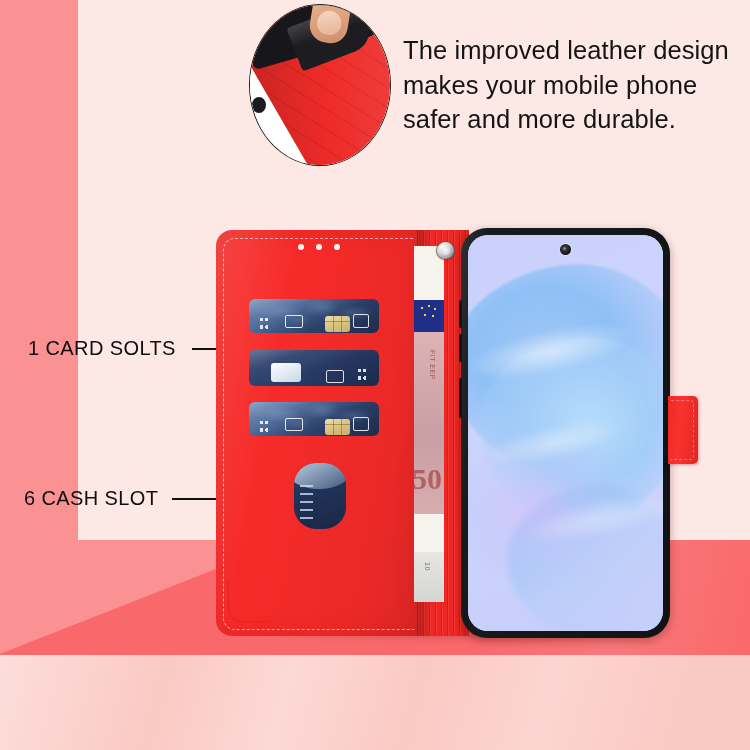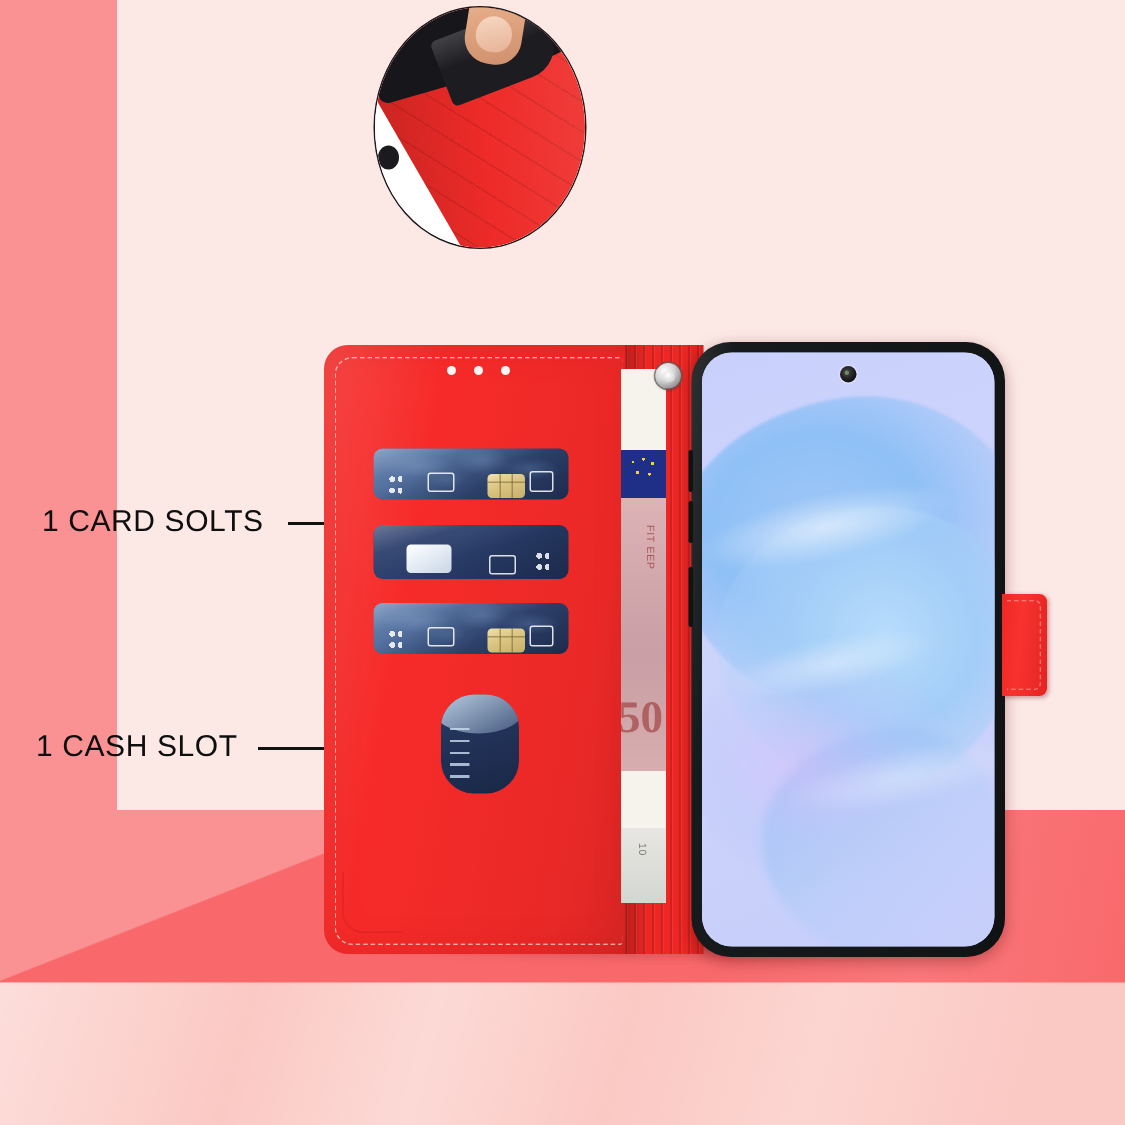--- a/index.html
+++ b/index.html
@@ -308,20 +308,25 @@
 <div id="stage">
 
   <div class="bg-wall"></div>
   <div class="bg-leftpanel"></div>
   <div class="bg-table"></div>
   <div class="bg-table-bevel"></div>
   <div class="bg-table-sheen"></div>
   <div class="bg-floor"></div>
   <div class="bg-floor-sheen"></div>
 
+  <div class="headline">
+    <div>The improved leather design</div>
+    <div>makes your mobile phone</div>
+    <div>safer and more durable.</div>
+  </div>
 
   <div class="inset">
     <div class="inset-white"></div>
     <div class="inset-red">
       <div class="inset-red-lines"></div>
       <div class="inset-red-shade"></div>
     </div>
     <div class="inset-dot"></div>
     <div class="inset-blackflap">
       <div class="inset-blackflap-hl"></div>
@@ -331,21 +336,21 @@
     </div>
     <div class="inset-finger">
       <div class="inset-nail"></div>
     </div>
   </div>
 
   <div class="callout-label" style="left:28px;top:337px;">1 CARD SOLTS</div>
   <div class="callout-line" style="left:192px;top:348px;width:125px;"></div>
   <div class="callout-dot" style="left:312px;top:343px;"></div>
 
-  <div class="callout-label" style="left:24px;top:487px;">1 CASH SLOT</div>
+  <div class="callout-label" style="left:24px;top:487px;">6 CASH SLOT</div>
   <div class="callout-line" style="left:172px;top:498px;width:259px;"></div>
   <div class="callout-dot" style="left:425px;top:493px;"></div>
 
   <div class="case-shadow"></div>
 
   <div class="case">
 
     <div class="flap">
       <div class="flap-sheen"></div>
       <div class="flap-stitch"></div>

